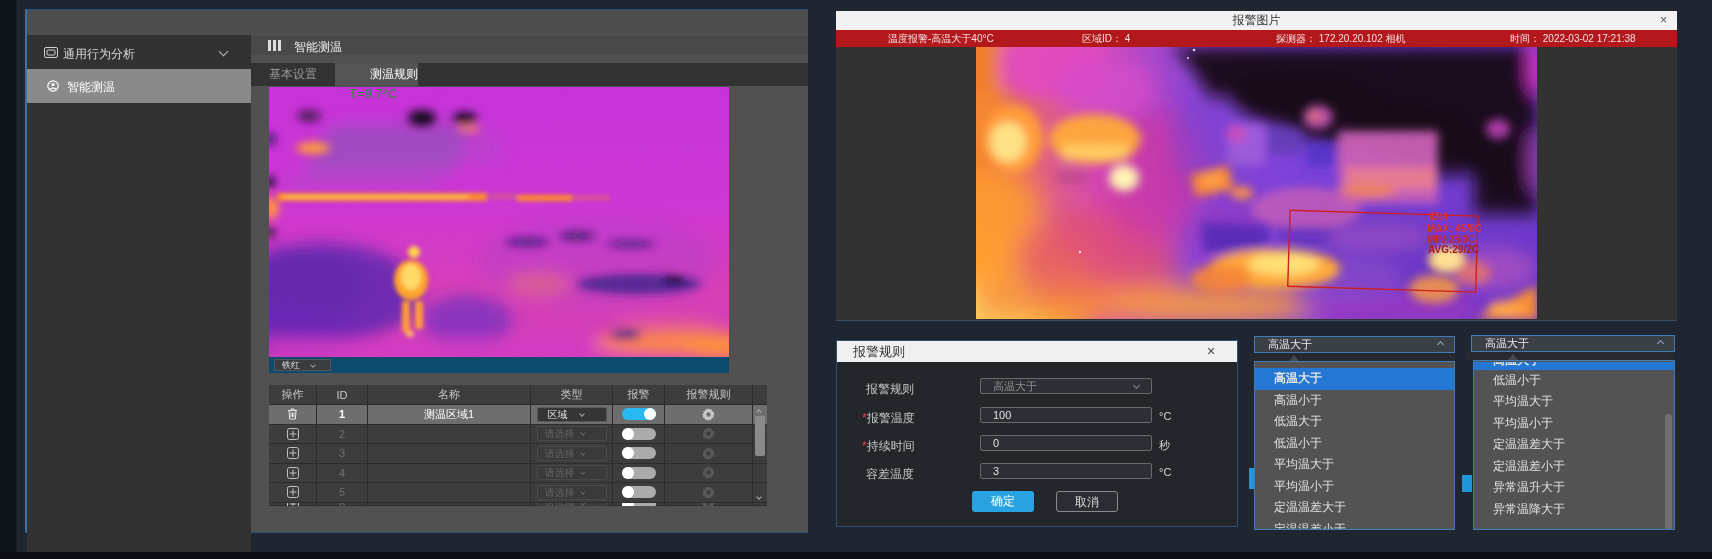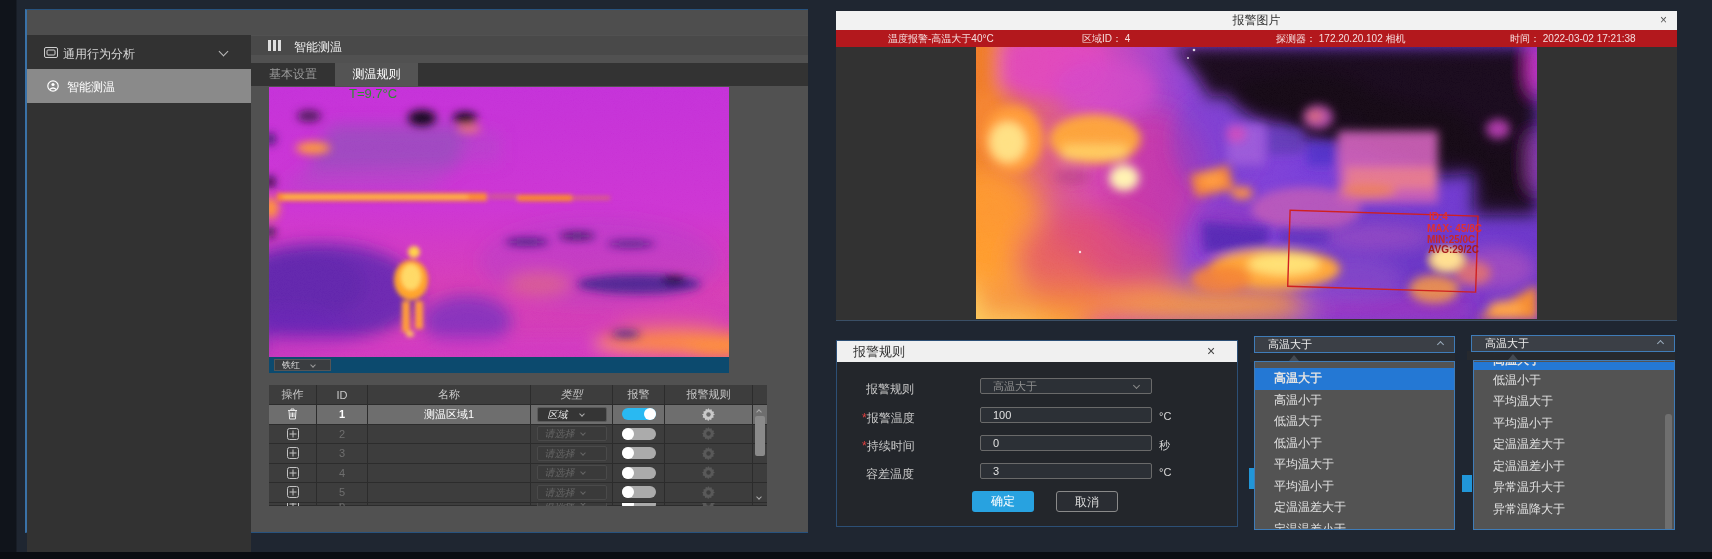--- a/index.html
+++ b/index.html
@@ -16,33 +16,33 @@
   #ltop { left:0; top:0; width:781px; height:25px; background:#4e4e4e; }
   #lsidebar { left:0; top:25px; width:224px; height:540px; background:#323232; }
   .sitem1 { left:0; top:3px; width:224px; height:29px; color:#d8d8d8; font-size:12px; }
   .sitem2 { left:0; top:34px; width:224px; height:34px; background:#8a8a8a; color:#fff; font-size:12px; }
   #lmain { left:224px; top:25px; width:557px; height:497px; background:#515151; }
   #ltitle { left:0; top:1px; width:557px; height:19px; background:#494949; color:#f0f0f0; font-size:12px; }
   #ltabs { left:0; top:20px; width:557px; height:23px; background:#333;margin-top:8px; }
   .tab1 { left:0; top:0; width:84px; height:23px; color:#9a9a9a; font-size:12px;
     text-align:center; line-height:23px; }
   .tab2 { left:84px; top:0; width:83px; height:23px; background:#545454; color:#fff;
-    font-size:12px; text-align:center; line-height:23px; }
+    font-size:12px; text-align:right; line-height:23px; }
   #therm1 { left:18px; top:52px; width:460px; height:270px; }
   #palbar { left:18px; top:322px; width:460px; height:16px; background:#0c4a6e; }
   .palsel { left:5px; top:2px; width:57px; height:12px; background:#3a3d40;
     border:1px solid #555; color:#ddd; font-size:9px; line-height:11px; padding-left:7px; }
 
   
   #ltable { left:18px; top:350px; width:498px; height:121px; background:#3d3d3d; font-size:11px; }
   .trow { position:absolute; left:0; width:498px; height:19px; }
   .tc { position:absolute; top:0; height:100%; border-right:1px solid #2c2c2c;
     border-bottom:1px solid #2c2c2c; display:flex; align-items:center; justify-content:center; }
   .c0{left:0;width:48px;font-family:Liberation Serif, serif;} .c1{left:48px;width:51px;} .c2{left:99px;width:163px;}
-  .c3{left:262px;width:82px;font-style:italic;} .c4{left:344px;width:52px;} .c5{left:396px;width:88px;}
+  .c3{left:262px;width:82px;} .c4{left:344px;width:52px;} .c5{left:396px;width:88px;}
   .c6{left:484px;width:14px;border-right:none;}
 
   
   .tog { width:34px; height:12px; border-radius:6px; position:relative; }
   .tog.on { background:#29b9f2; } .tog.off { background:#ababab; }
   .tog .knob { position:absolute; top:0px; width:12px; height:12px; border-radius:50%; background:#fff; }
   .tog.on .knob { right:0px; } .tog.off .knob { left:0px; }
 
   .ddl { background:#353535; border:1px solid #5a5a5a; color:#e8e8e8; font-size:10px;
     height:15px; line-height:13px; border-radius:2px; }

